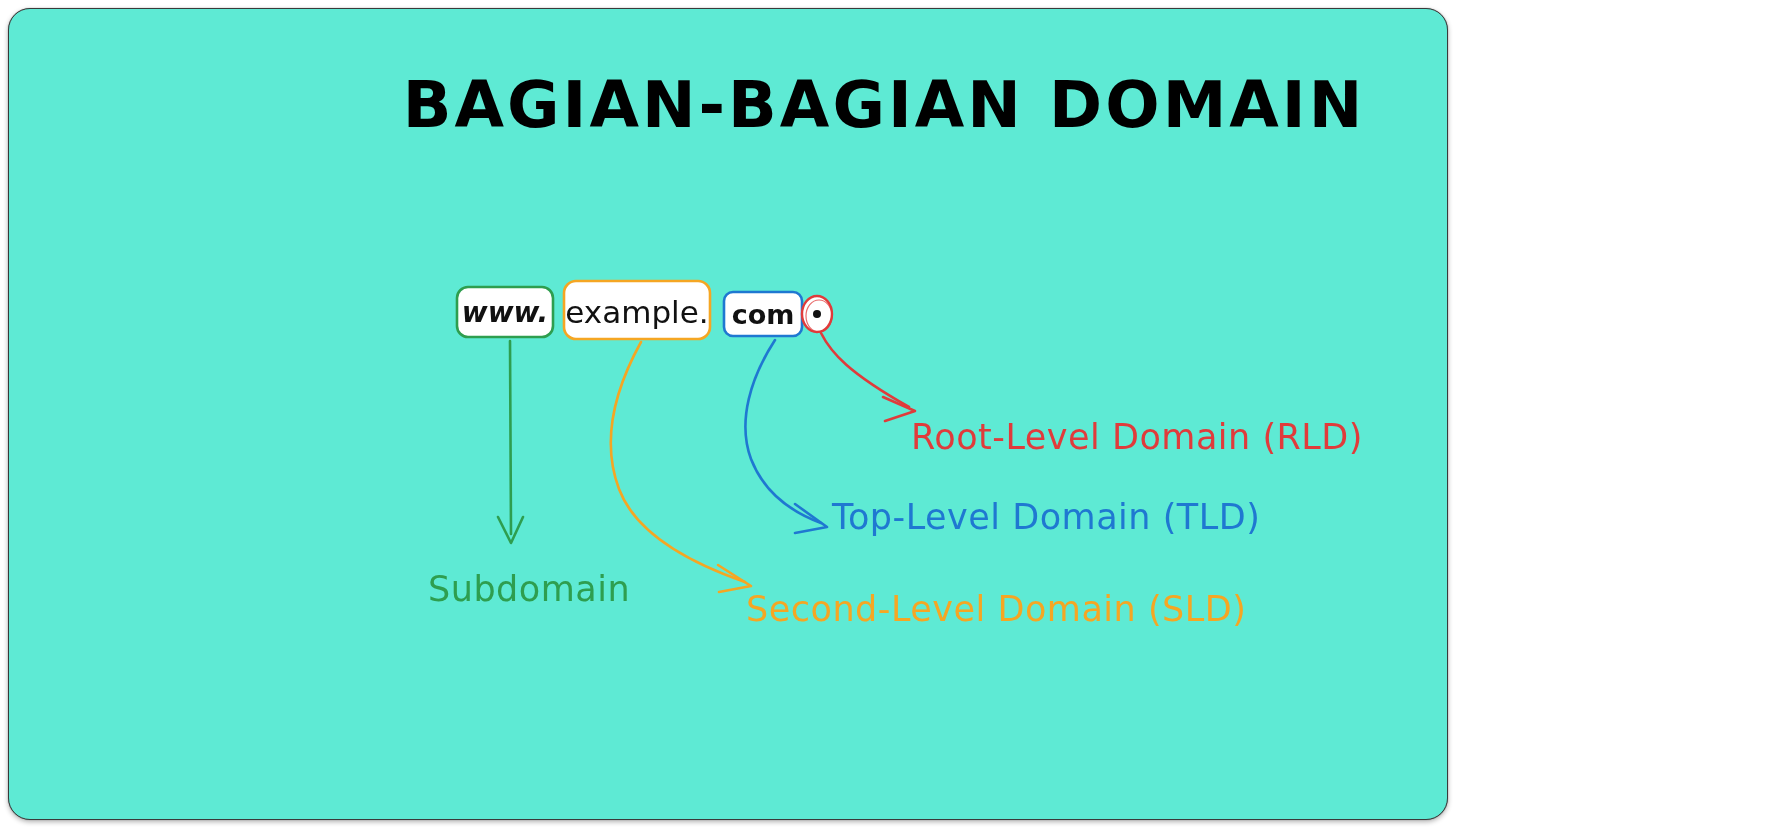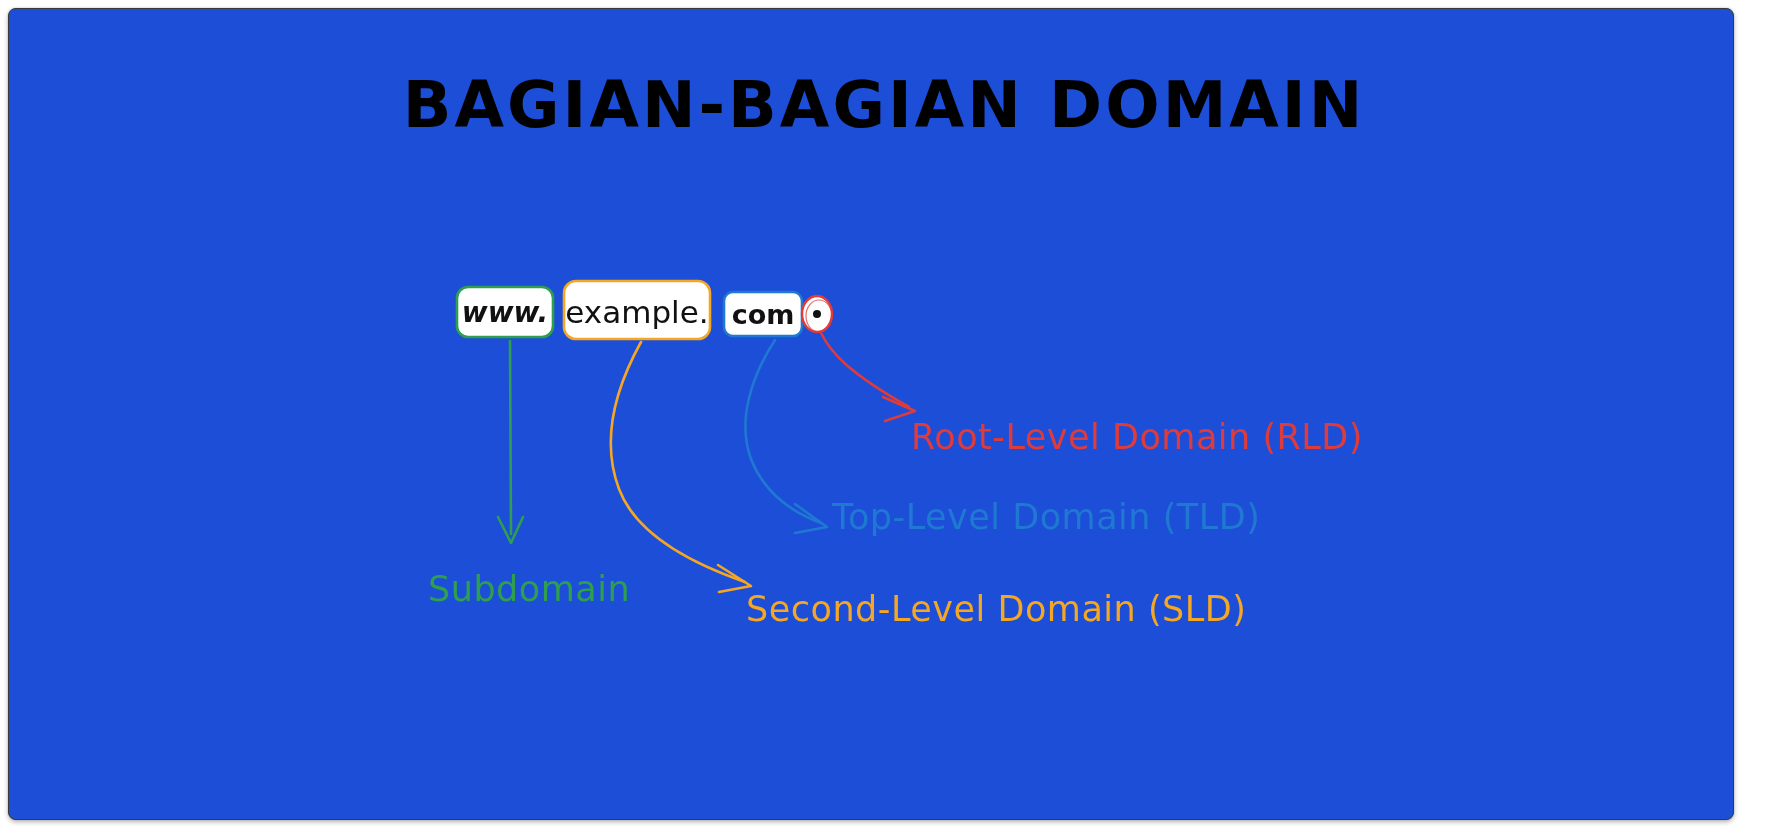--- a/index.html
+++ b/index.html
@@ -9,25 +9,25 @@
     width: 1768px;
     height: 830px;
     overflow: hidden;
     font-family: "DejaVu Sans", sans-serif;
   }
 
   #canvas-frame {
     position: absolute;
     left: 8px;
     top: 8px;
-    width: 1726px;
+    width: 1440px;
     height: 812px;
-    background: #1d4ed8;
+    background: #5eead4;
     border: 1.6px solid #3a3a3a;
-    border-radius: 8px;
+    border-radius: 22px;
     box-sizing: border-box;
     box-shadow: 0 2px 5px rgba(0,0,0,0.30), 0 0 1px rgba(0,0,0,0.45);
     overflow: hidden;
   }
 
   #diagram-svg {
     position: absolute;
     left: 0;
     top: 0;
     width: 1750px;

